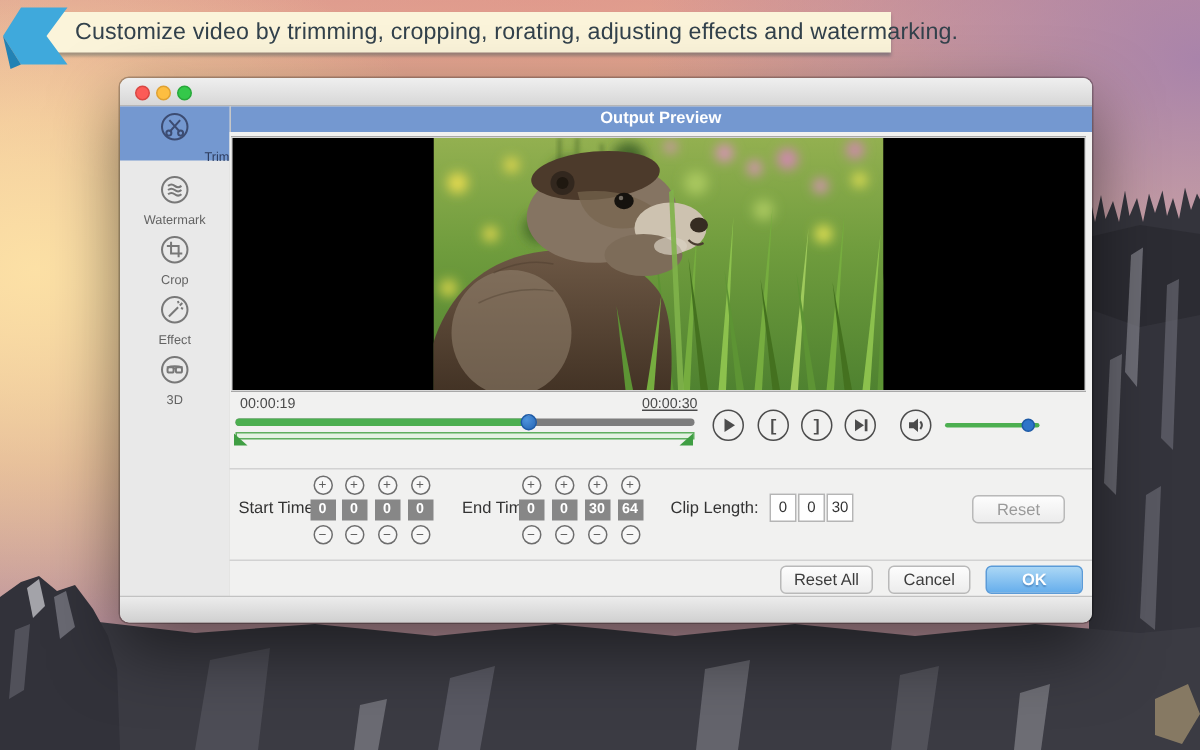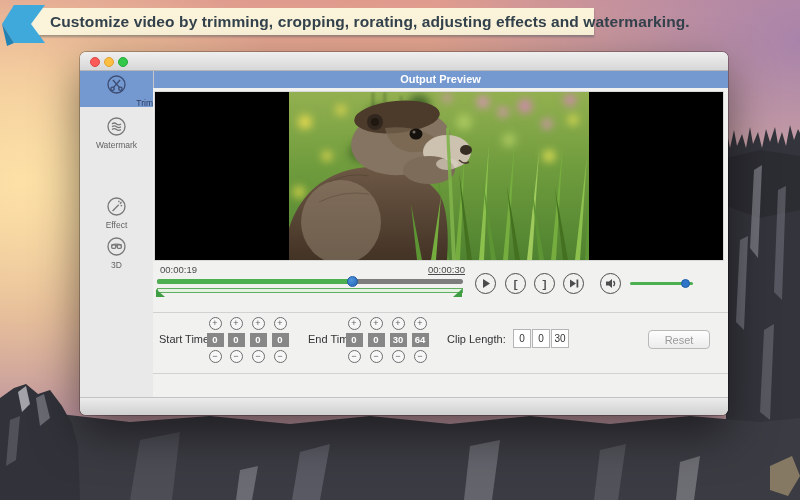--- a/index.html
+++ b/index.html
@@ -11,21 +11,21 @@
       radial-gradient(ellipse 560px 430px at 100% 8%, rgba(164,128,172,.92), rgba(164,128,172,0) 66%),
       radial-gradient(ellipse 700px 220px at 45% 0%, rgba(226,148,136,.55), rgba(226,148,136,0) 70%),
       linear-gradient(180deg,#dda292 0%,#eab996 16%,#edc49c 38%,#d8a893 62%,#bb93a0 86%,#a88b9f 100%);
   }
   .abs{position:absolute;}
   
   #rocks{left:0;top:0;width:800px;height:500px;pointer-events:none;}
   
   #banner{left:20px;top:8px;width:574px;height:27px;background:#fbf4da;
     box-shadow:0 2px 2px rgba(25,70,80,.35);display:flex;align-items:center;}
-  #banner-text{margin-left:30px;font-size:15.5px;font-weight:bold;color:#33424c;letter-spacing:.1px;white-space:nowrap;}
+  #banner-text{margin-left:30px;font-size:15.5px;font-weight:normal;color:#33424c;letter-spacing:.1px;white-space:nowrap;}
   #banner-arrow{left:0;top:4px;width:46px;height:42px;}
   
   #win{left:80px;top:52px;width:648px;height:363px;border-radius:6px;background:#f1f1f0;
     box-shadow:0 18px 45px rgba(0,0,0,.5), 0 0 0 1px rgba(0,0,0,.25);overflow:hidden;}
   #titlebar{left:0;top:0;right:0;height:18px;background:linear-gradient(#efefef,#d7d7d7);border-bottom:1px solid #b6b6b6;}
   .tl{width:8px;height:8px;border-radius:50%;top:5px;}
   #tl-close{left:10px;background:#fc5b57;border:0.5px solid #d94743;}
   #tl-min{left:24px;background:#fdbe41;border:0.5px solid #dfa132;}
   #tl-zoom{left:38px;background:#34c84a;border:0.5px solid #27a83a;}
   #win-title{left:0;right:0;top:3px;text-align:center;font-size:11px;color:#4a4a4a;}
@@ -144,20 +144,29 @@
       <span class="lbl">Trim</span>
     </div>
     <div class="side-item abs" style="top:42px">
       <span class="icon">
         <svg width="19" height="19" viewBox="0 0 17 17">
             <circle class="sicon" cx="8.5" cy="8.5" r="7.6"></circle>
             <path class="sicon" d="M4.5,6.2 q2,-1.6 4,0 t4,0 M4.5,8.7 q2,-1.6 4,0 t4,0 M4.5,11.2 q2,-1.6 4,0 t4,0"></path>
           </svg>
       </span>
       <span class="lbl">Watermark</span>
+    </div>
+    <div class="side-item abs" style="top:82px">
+      <span class="icon">
+        <svg width="19" height="19" viewBox="0 0 17 17">
+            <circle class="sicon" cx="8.5" cy="8.5" r="7.6"></circle>
+            <path class="sicon" d="M6.3,3.8 L6.3,10.8 L13,10.8 M3.8,6.3 L10.8,6.3 L10.8,13"></path>
+          </svg>
+      </span>
+      <span class="lbl">Crop</span>
     </div>
     <div class="side-item abs" style="top:122px">
       <span class="icon">
         <svg width="19" height="19" viewBox="0 0 17 17">
             <circle class="sicon" cx="8.5" cy="8.5" r="7.6"></circle>
             <path class="sicon" d="M5,12.5 L10.5,7 M11.5,6 l1.5,-1.5 M12.2,7.5 l1.3,0.4 M10.8,4.6 l-0.4,-1.3 M13.4,6.1 l0,0"></path>
           </svg>
       </span>
       <span class="lbl">Effect</span>
     </div>
@@ -351,16 +360,21 @@
       <span id="lbl-clip" class="ed-label abs">Clip Length:</span>
       <div class="clip-box abs" style="left:360px">0</div>
       <div class="clip-box abs" style="left:379px">0</div>
       <div class="clip-box abs" style="left:398px">30</div>
 
       <div id="btn-reset" class="btn abs">Reset</div>
     </div>
 
     <div class="divider abs" style="top:285px"></div>
 
+    <div id="action-row" class="abs">
+      <div id="btn-reset-all" class="btn abs">Reset All</div>
+      <div id="btn-cancel" class="btn abs">Cancel</div>
+      <div id="btn-ok" class="btn abs">OK</div>
+    </div>
   </div>
 
   <div id="win-footer" class="abs"></div>
 </div>
 
 </body></html>

